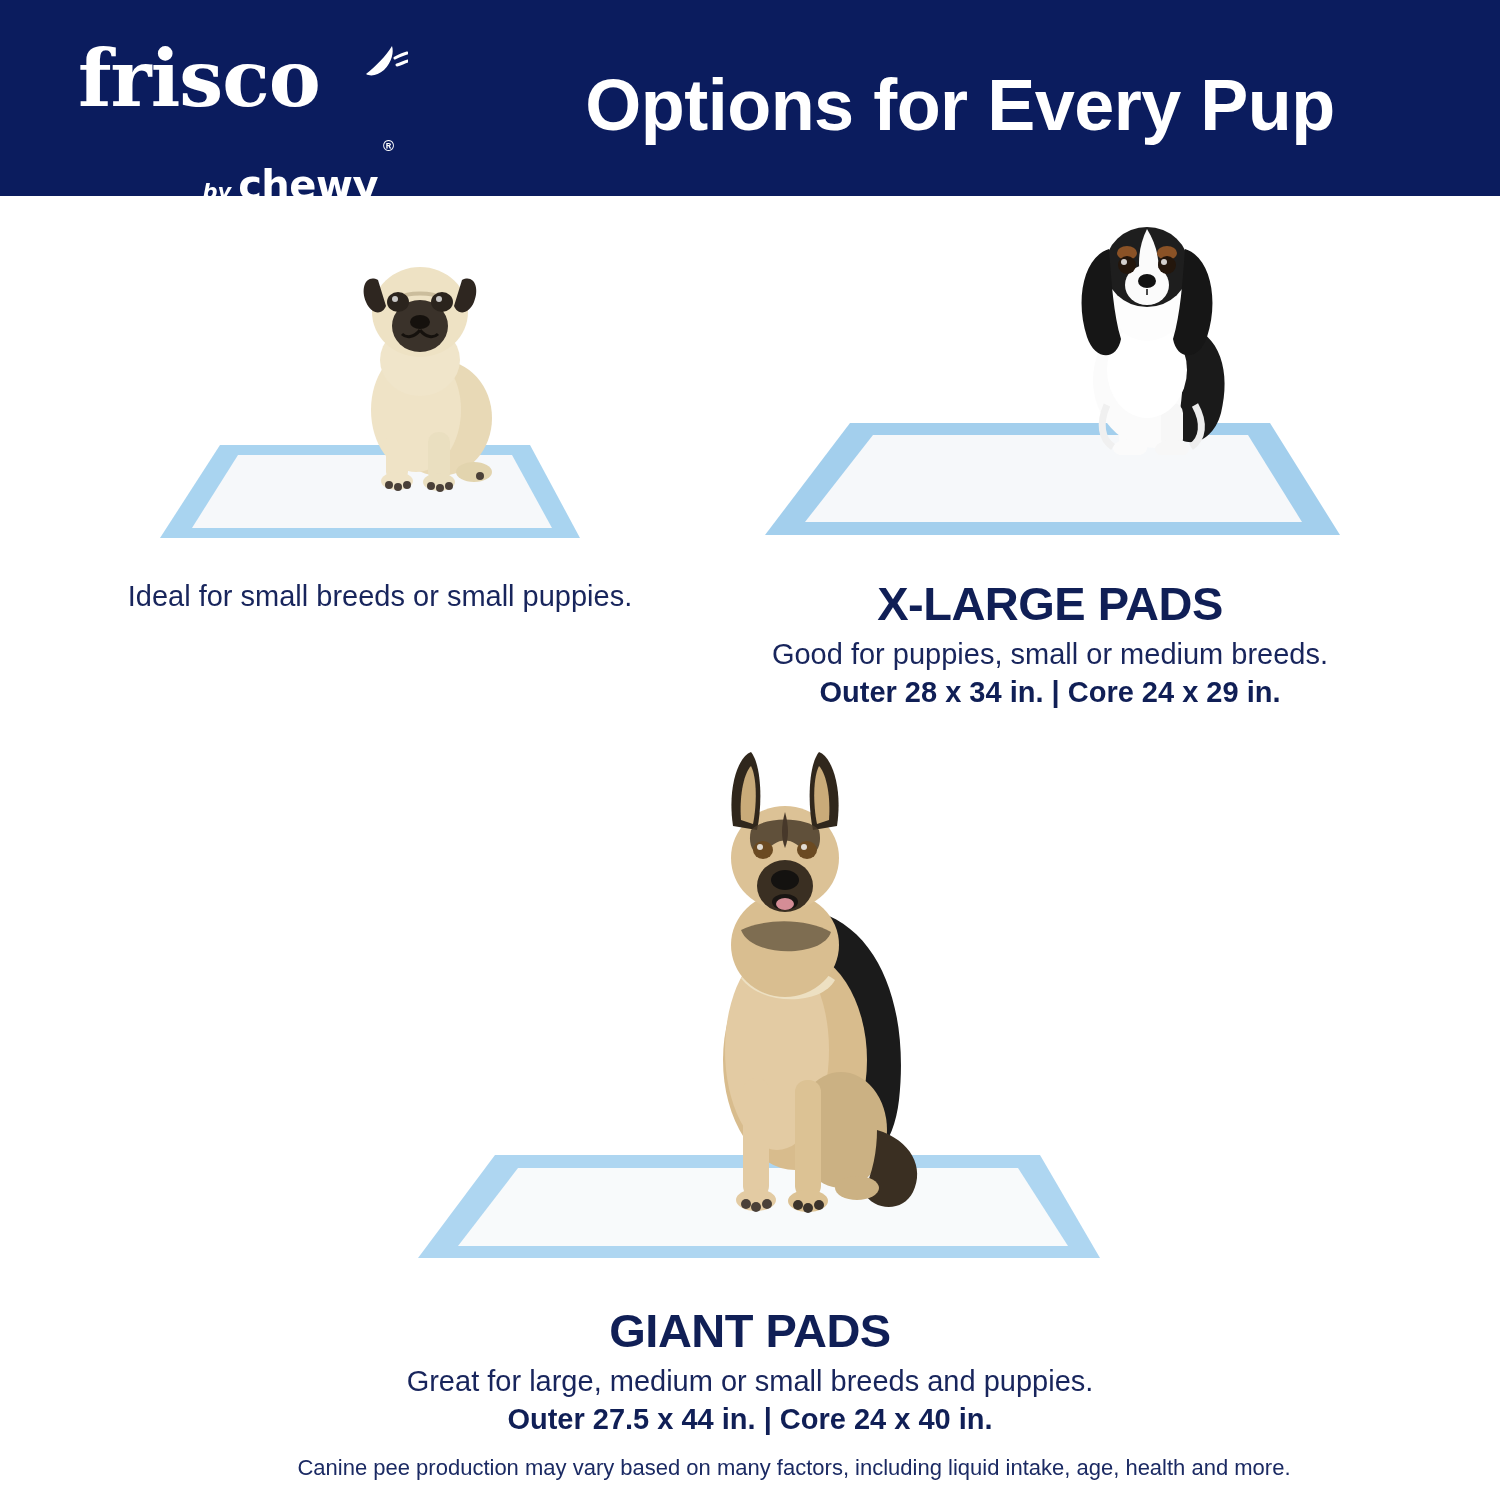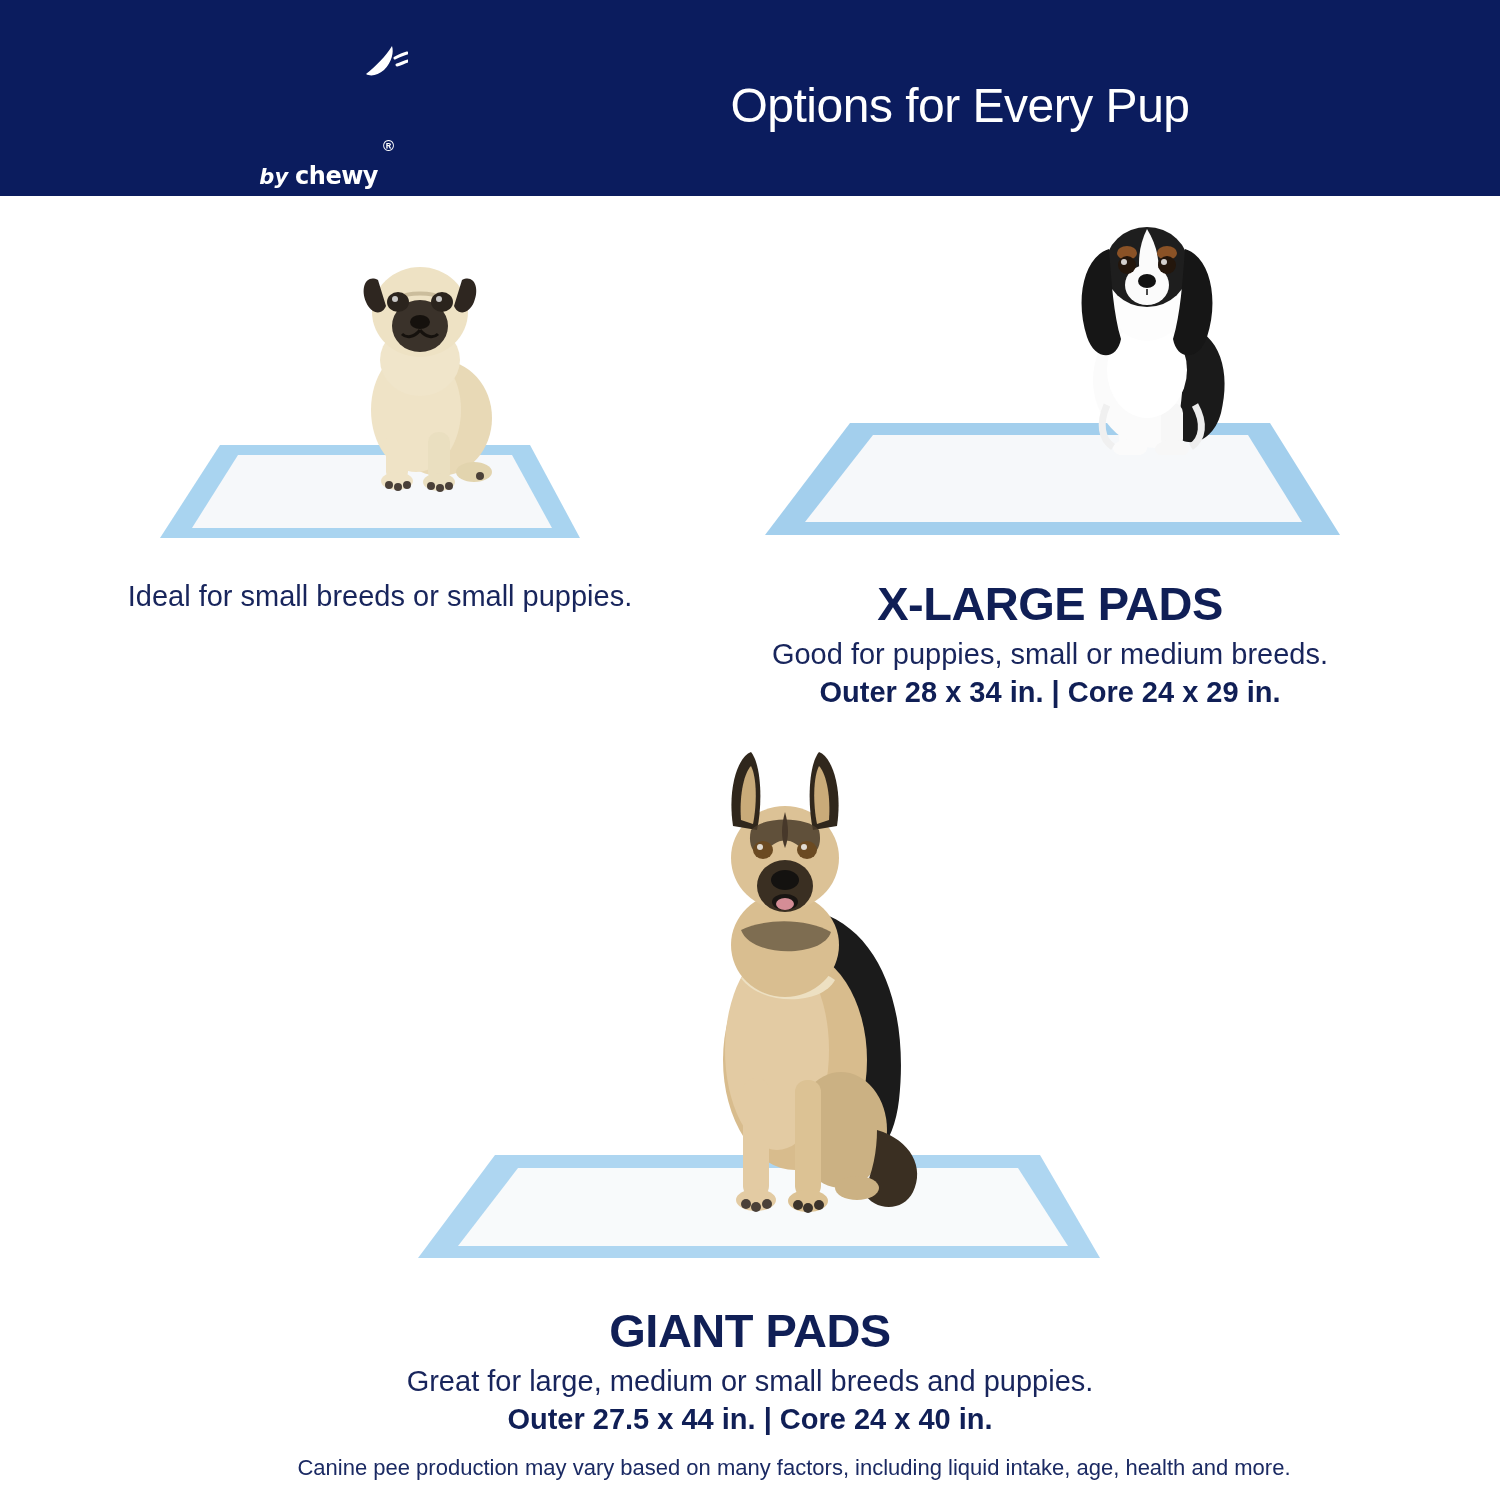--- a/index.html
+++ b/index.html
@@ -70,36 +70,36 @@
   .logo-by {
     font-family: "DejaVu Sans", sans-serif;
     font-style: italic;
     font-weight: 700;
     font-size: 21px;
     color: #ffffff;
   }
   .logo-chewy {
     font-family: "DejaVu Sans", sans-serif;
     font-weight: 700;
-    font-size: 24px;
+    font-size: 40px;
     color: #ffffff;
     letter-spacing: -0.5px;
   }
   .header-title {
     position: absolute;
     left: 420px;
     top: 0;
     width: 1080px;
     height: 210px;
     display: flex;
     align-items: center;
     justify-content: center;
     font-family: "Liberation Sans", sans-serif;
-    font-weight: 400;
-    font-size: 48px;
+    font-weight: 700;
+    font-size: 72px;
     color: #ffffff;
     letter-spacing: -0.5px;
   }
   .scene {
     position: absolute;
   }
 
   .caption {
     position: absolute;
     text-align: center;
@@ -144,20 +144,21 @@
     padding-left: 44px;
   }
 
   .dog { position: absolute; }
 </style>
 </head>
 <body>
 
 <div class="header-bar">
   <div class="logo-block">
+    <span class="logo-word">frisco</span>
     <span class="logo-reg">®</span>
     <svg class="logo-swoosh" viewBox="0 0 46 40">
       <path d="M4 30 C14 22 24 12 30 2 C32 8 30 18 22 26 C16 31 9 33 4 30 Z" fill="#ffffff"></path>
       <path d="M33 14 C37 12 41 10 45 9" stroke="#ffffff" stroke-width="3" fill="none" stroke-linecap="round"></path>
       <path d="M35 21 C39 20 42 18 46 17" stroke="#ffffff" stroke-width="3" fill="none" stroke-linecap="round"></path>
     </svg>
     <div class="logo-sub">
       <span class="logo-by">by</span>
       <span class="logo-chewy">chewy</span>
     </div>

